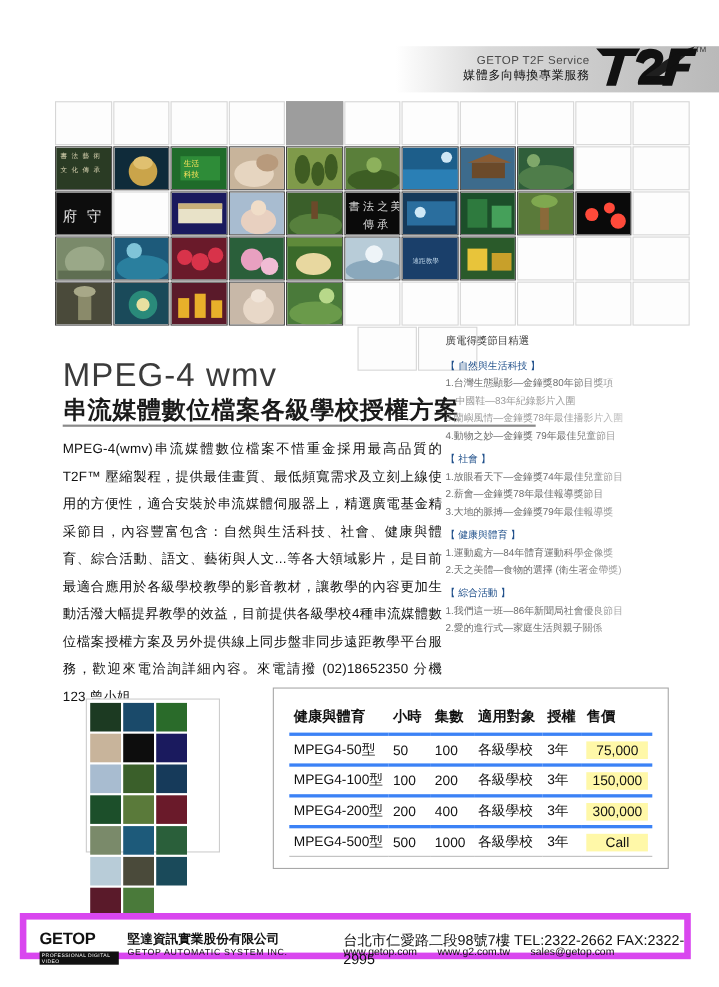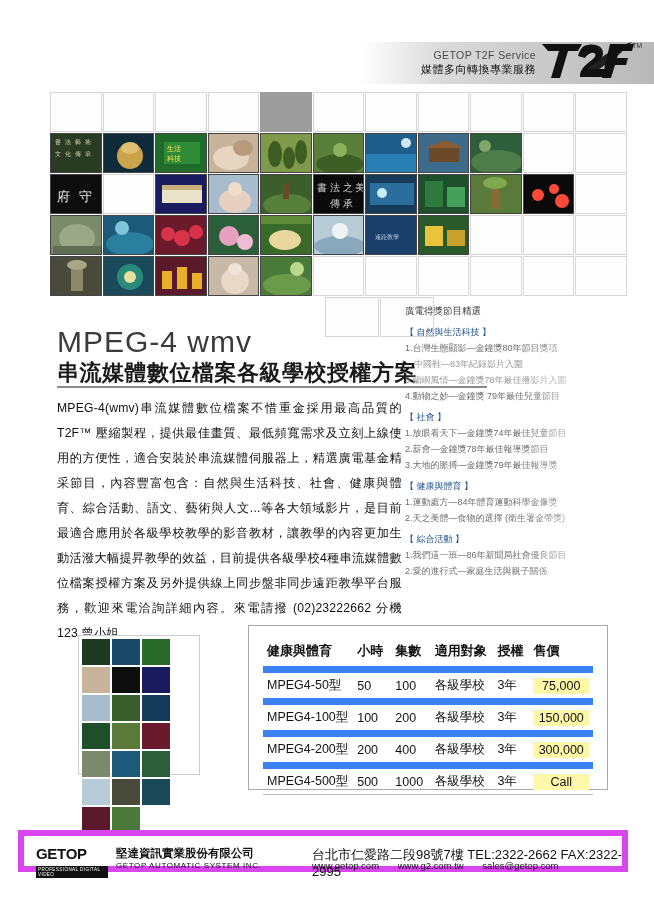--- a/index.html
+++ b/index.html
@@ -158,21 +158,21 @@
   }
   .pricebox th {
     font-weight: bold;
     font-size: 13px;
     padding: 2px 4px 6px;
     text-align: left;
     white-space: nowrap;
   }
   .pricebox td {
     padding: 4px 4px;
-    border-top: 7px solid #3b82f6;
+    border-top: 3px solid #3b82f6;
     white-space: nowrap;
   }
   .pricebox tr.last td { border-bottom: 1px solid #bdbdbd; }
   .c-model { width: 92px; }
   .c-hours { width: 46px; text-align: left; }
   .c-eps { width: 46px; }
   .c-target { width: 68px; }
   .c-lic { width: 40px; }
   .c-price { width: 68px; }
   .price-hl {
@@ -541,21 +541,21 @@
   <div class="trow">
     <div class="cell ph" style="margin-left:275px"></div>
     <div class="cell ph"></div>
   </div>
 </div>
 
 <div class="title-main">MPEG-4  wmv</div>
 <div class="title-sub">串流媒體數位檔案各級學校授權方案</div>
 <div class="title-rule"></div>
 
-<div class="bodycopy">MPEG-4(wmv)串流媒體數位檔案不惜重金採用最高品質的 T2F™ 壓縮製程，提供最佳畫質、最低頻寬需求及立刻上線使用的方便性，適合安裝於串流媒體伺服器上，精選廣電基金精采節目，內容豐富包含：自然與生活科技、社會、健康與體育、綜合活動、語文、藝術與人文...等各大領域影片，是目前最適合應用於各級學校教學的影音教材，讓教學的內容更加生動活潑大幅提昇教學的效益，目前提供各級學校4種串流媒體數位檔案授權方案及另外提供線上同步盤非同步遠距教學平台服務，歡迎來電洽詢詳細內容。來電請撥 (02)23222662 分機 123 曾小姐</div>
+<div class="bodycopy">MPEG-4(wmv)串流媒體數位檔案不惜重金採用最高品質的 T2F™ 壓縮製程，提供最佳畫質、最低頻寬需求及立刻上線使用的方便性，適合安裝於串流媒體伺服器上，精選廣電基金精采節目，內容豐富包含：自然與生活科技、社會、健康與體育、綜合活動、語文、藝術與人文...等各大領域影片，是目前最適合應用於各級學校教學的影音教材，讓教學的內容更加生動活潑大幅提昇教學的效益，目前提供各級學校4種串流媒體數位檔案授權方案及另外提供線上同步盤非同步遠距教學平台服務，歡迎來電洽詢詳細內容。來電請撥 (02)18652350 分機 123 曾小姐</div>
 
 <div class="awards">
   <div class="aw-title">廣電得獎節目精選</div>
 
   <div class="grp">【 自然與生活科技 】</div>
   <div>1.台灣生態顯影—金鐘獎80年節目獎項</div>
   <div class="faded">　中國鞋—83年紀錄影片入圍</div>
   <div class="faded">3.蘭嶼風情—金鐘獎78年最佳播影片入圍</div>
   <div>4.動物之妙—金鐘獎 79年最佳兒童節目</div>
 

